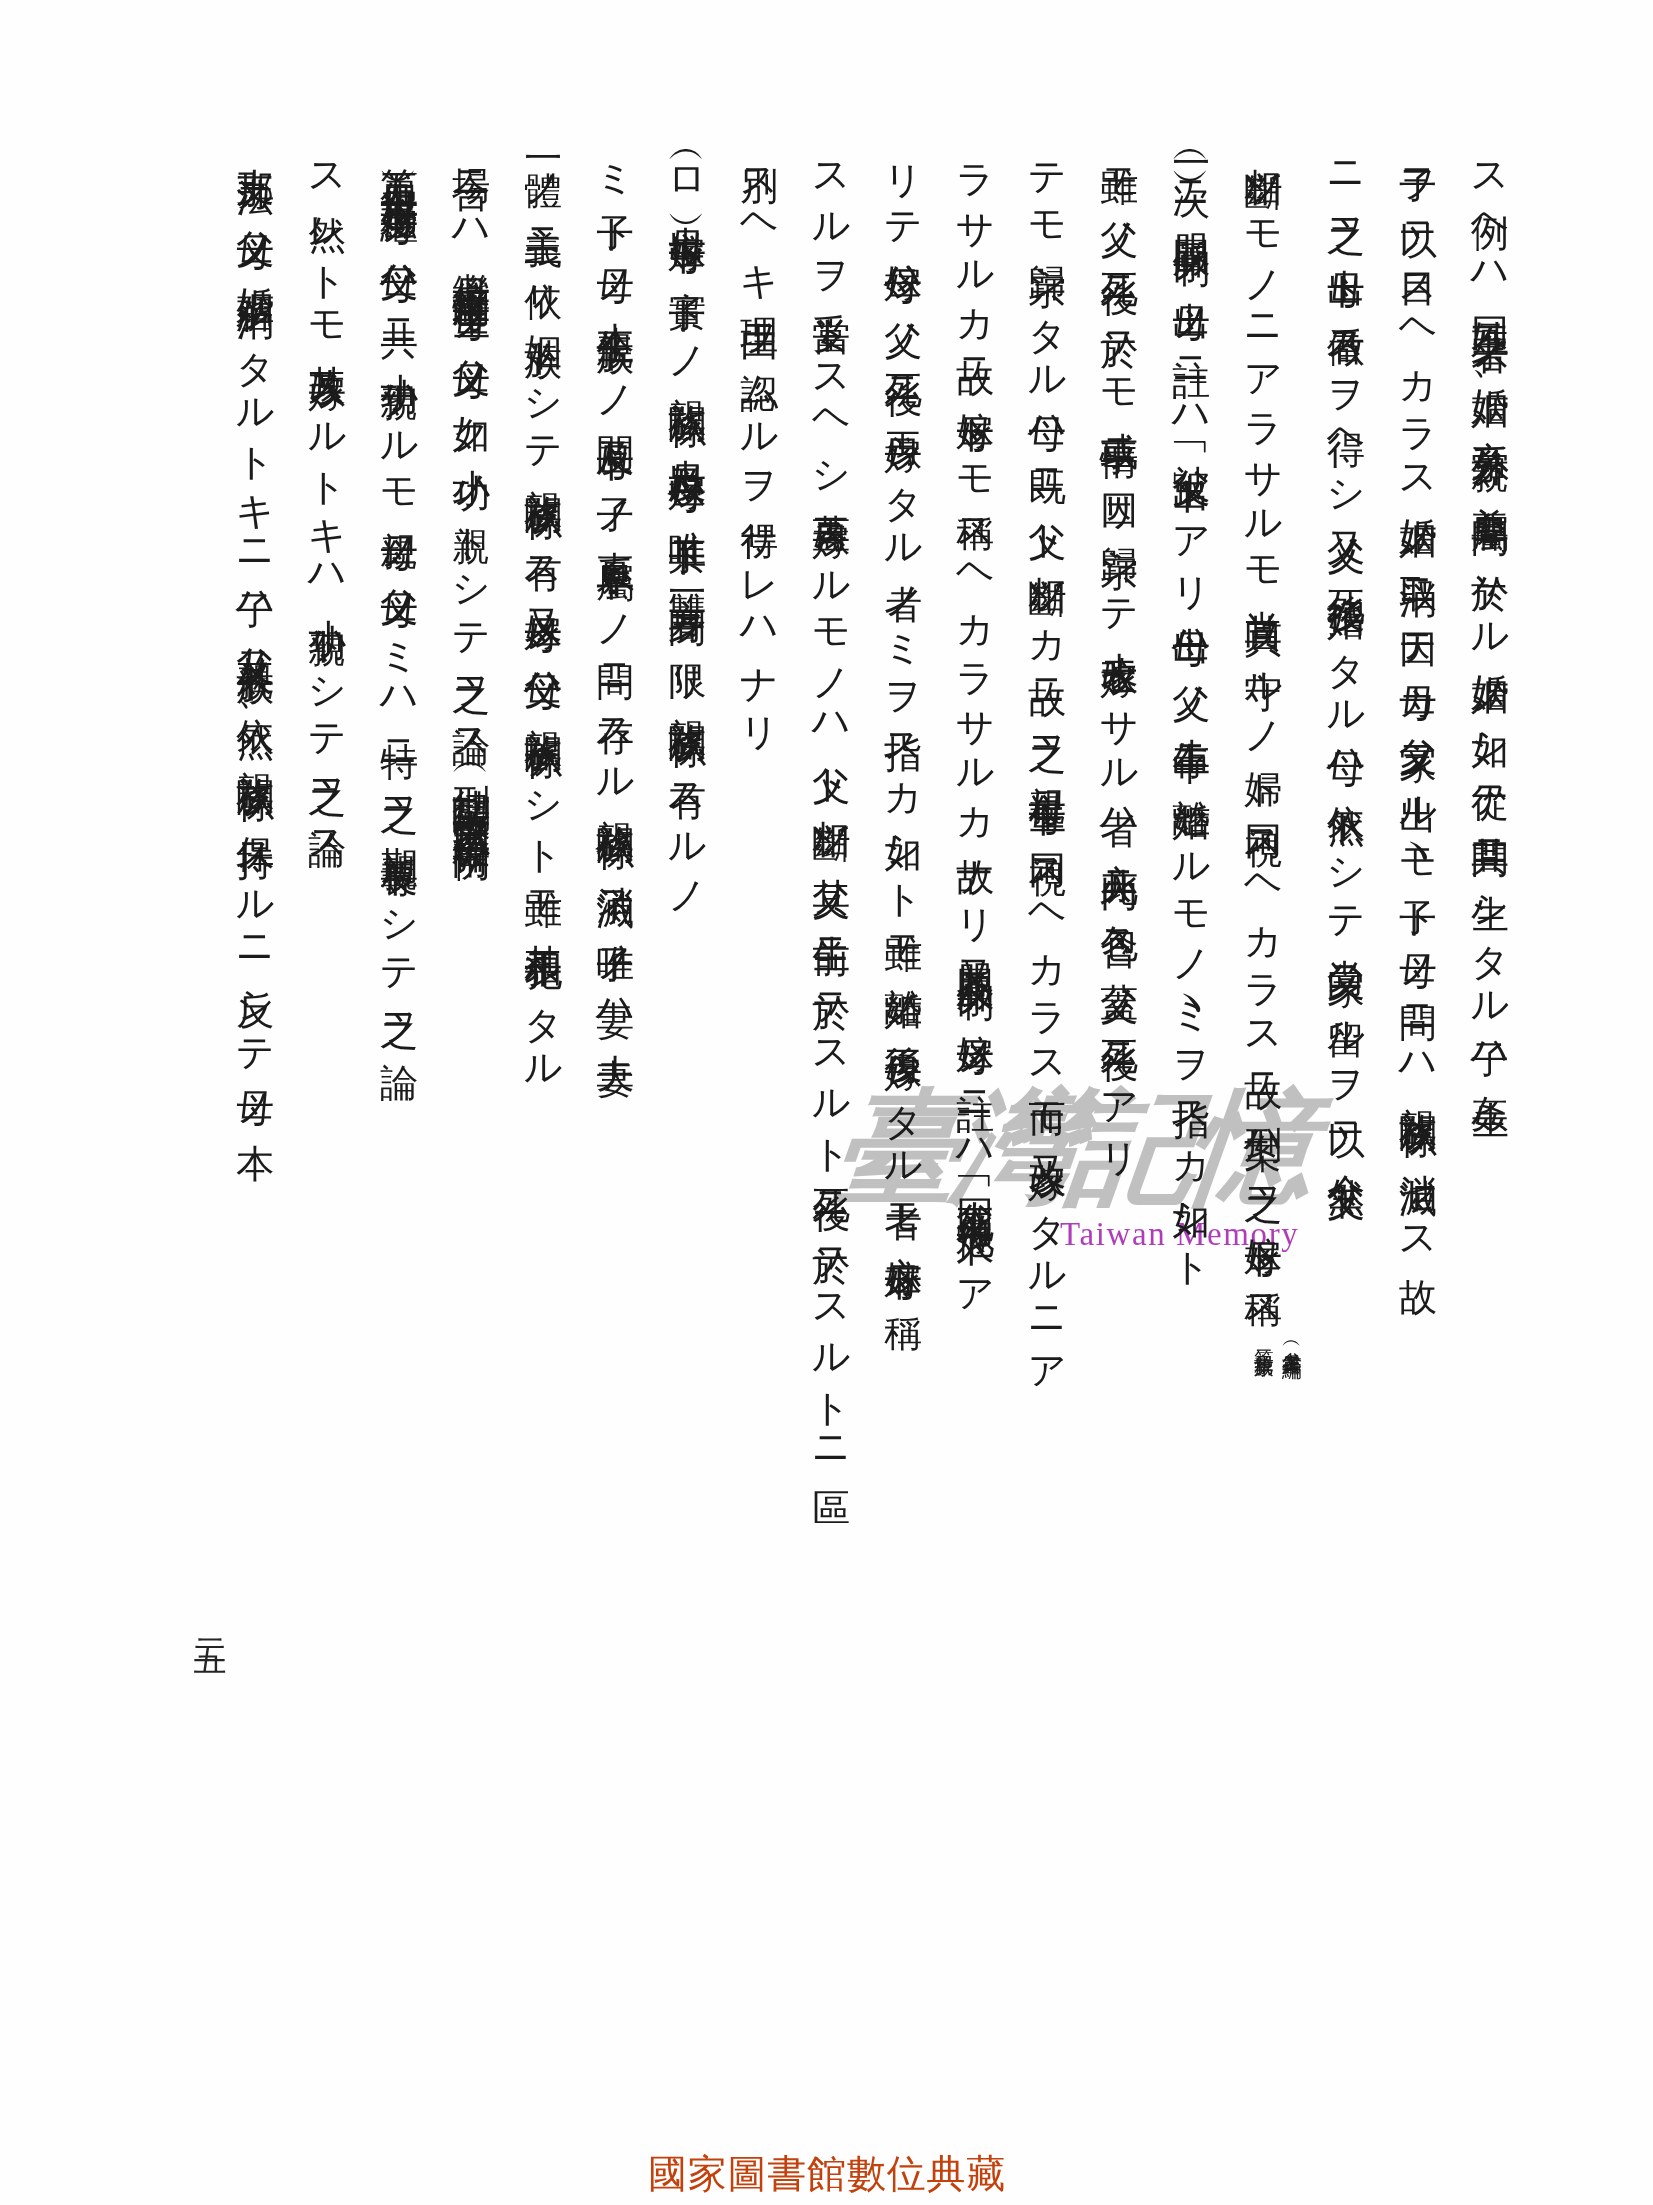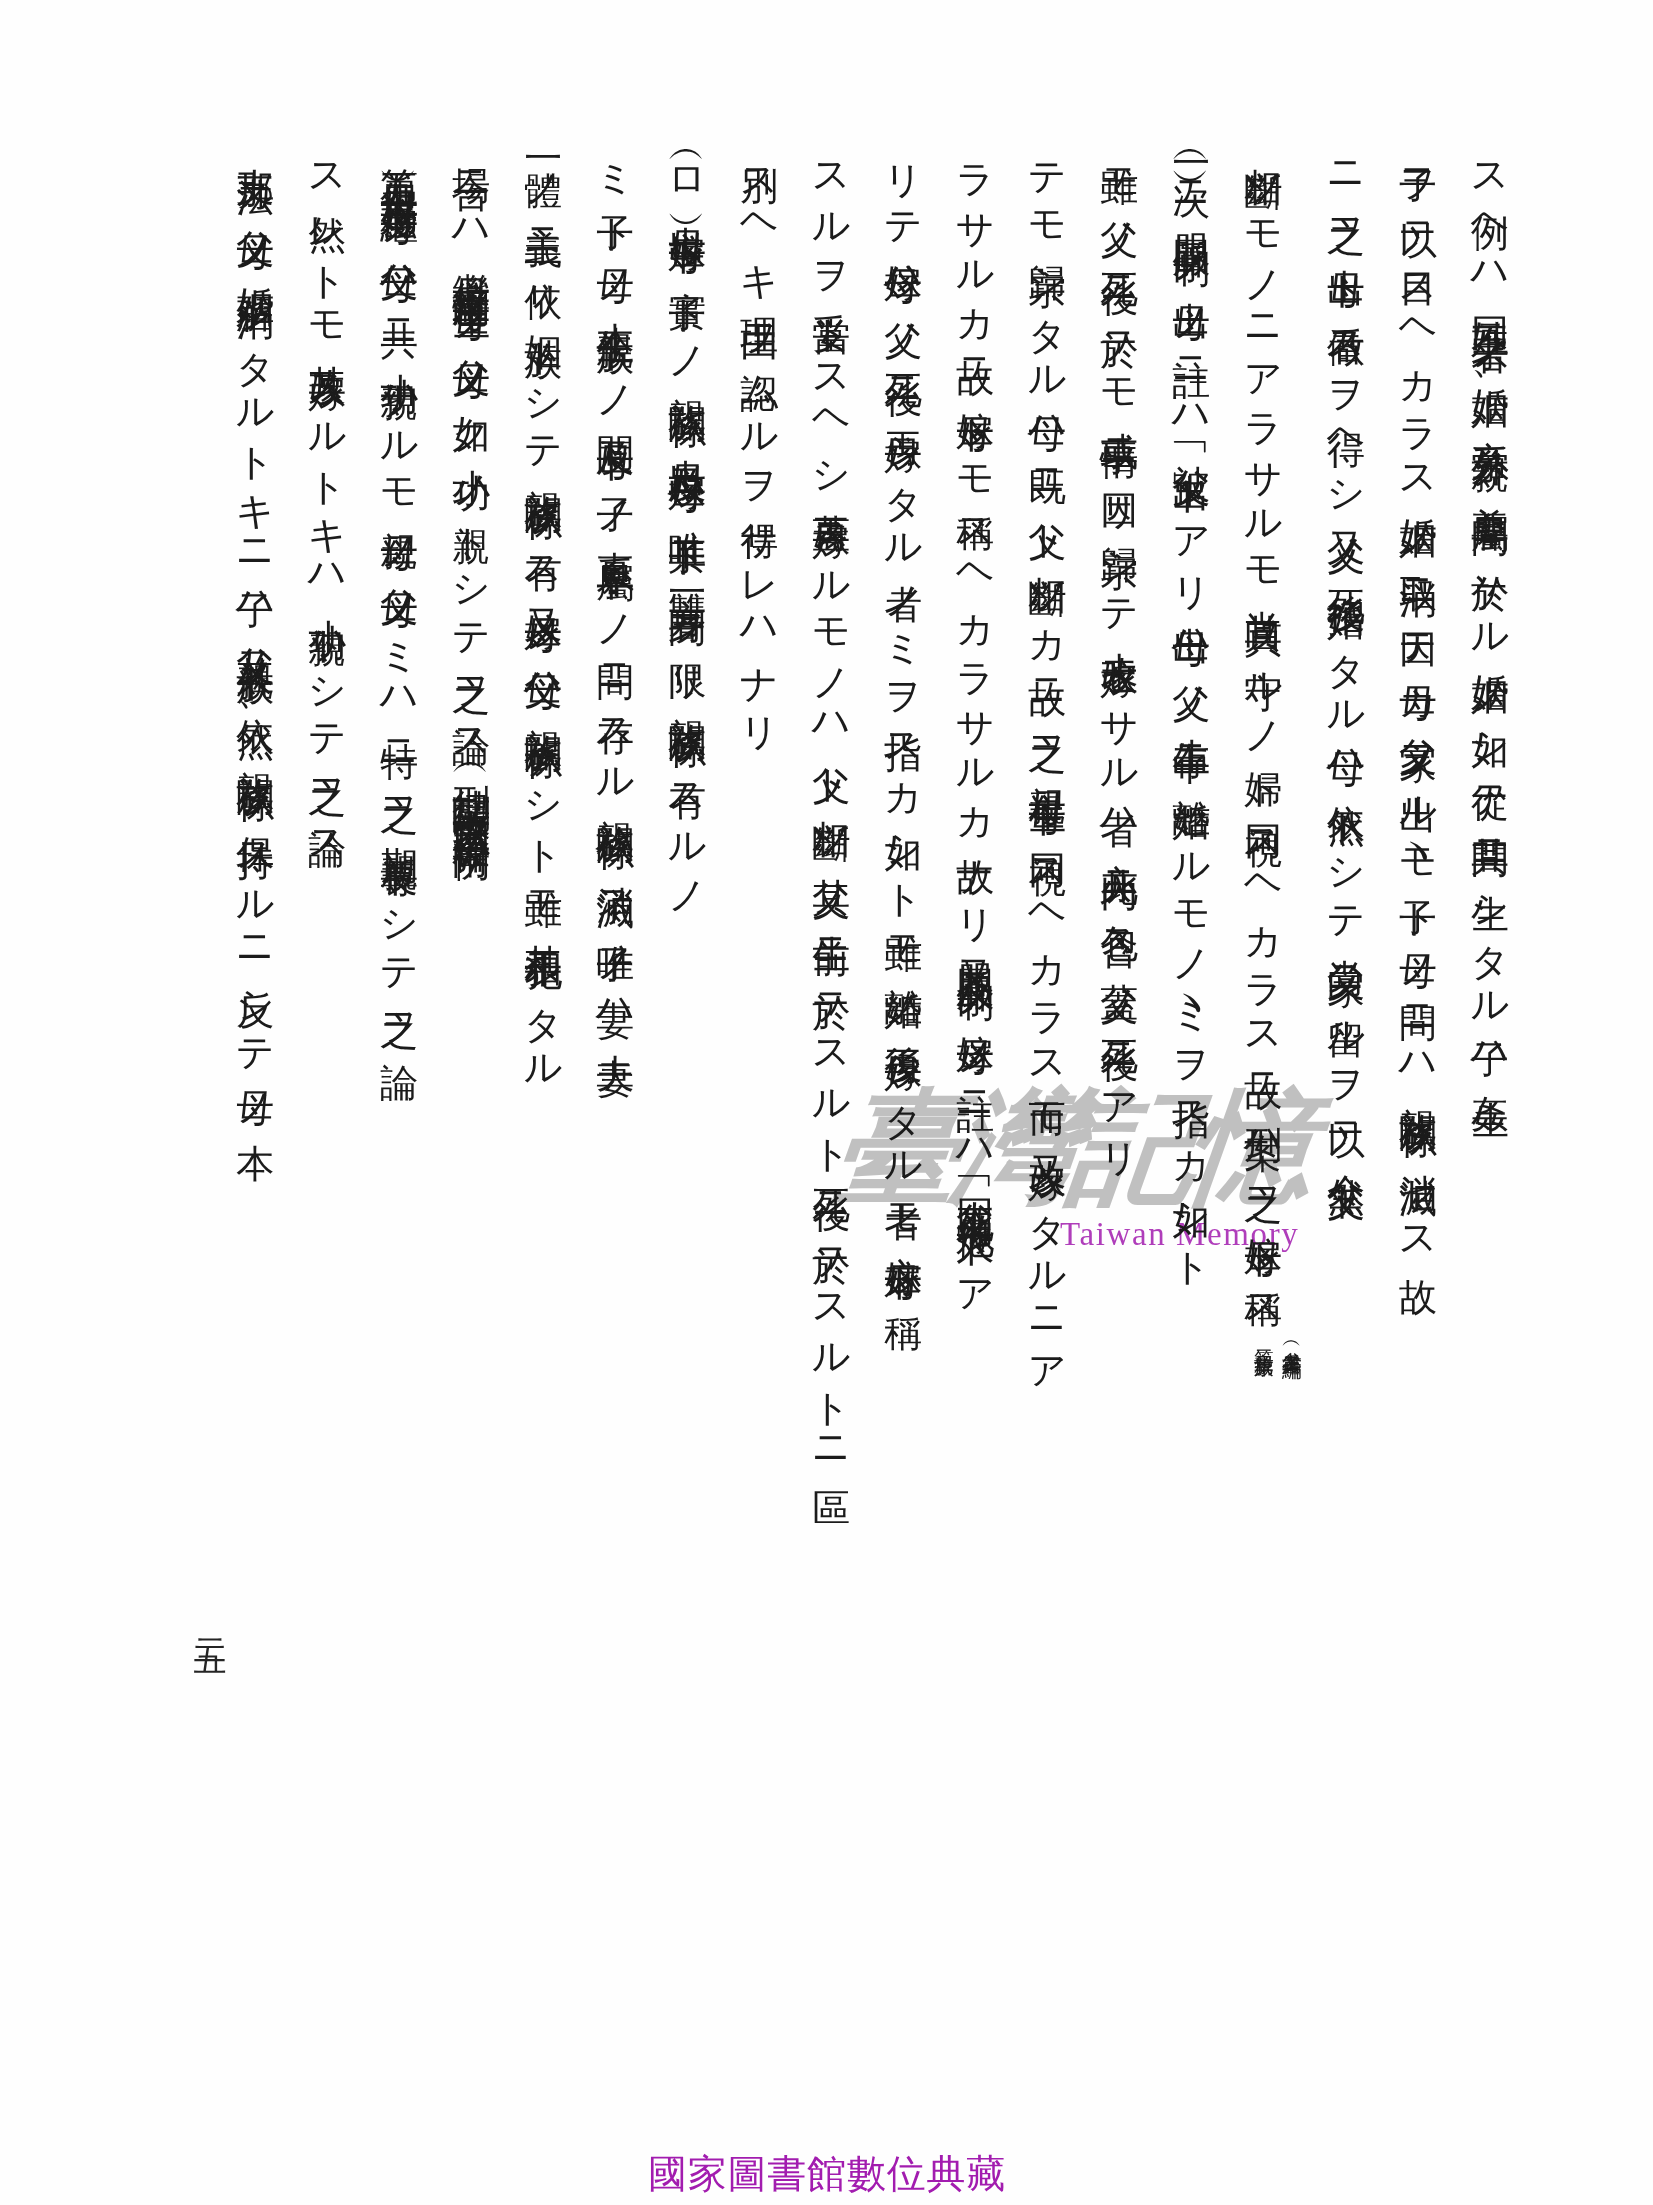--- a/index.html
+++ b/index.html
@@ -86,21 +86,21 @@
     white-space: nowrap;
     font-family: "Liberation Serif", "DejaVu Serif", serif;
   }
   .footer-caption {
     position: absolute;
     top: 2147px;
     left: 50%;
     transform: translateX(-50%);
     font-size: 39px;
     letter-spacing: 0.8px;
-    color: #a21caf;
+    color: #c2410c;
     z-index: 2;
     white-space: nowrap;
     font-family: "DejaVu Sans", "Liberation Sans", sans-serif;
   }
 </style>
 </head>
 <body>
 
 <div class="page">
 

